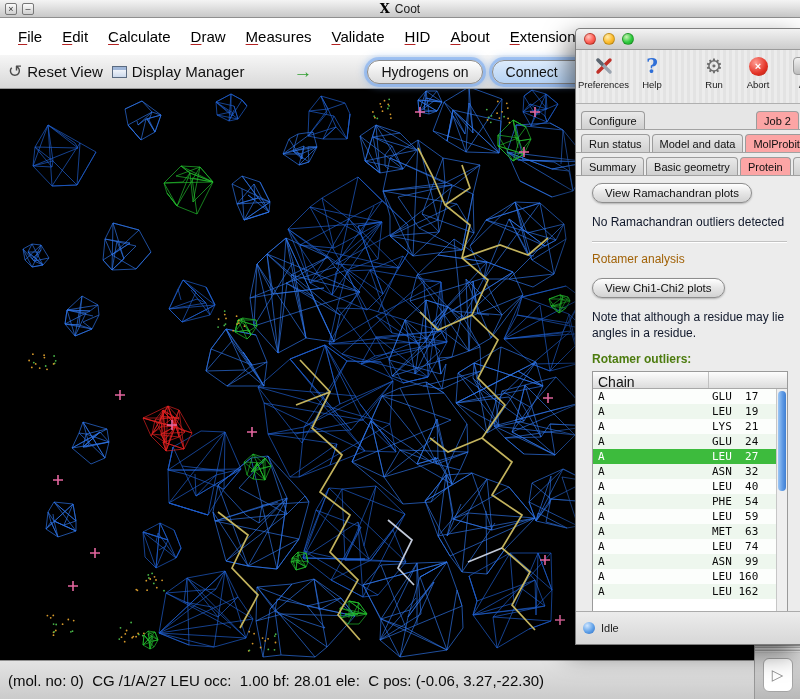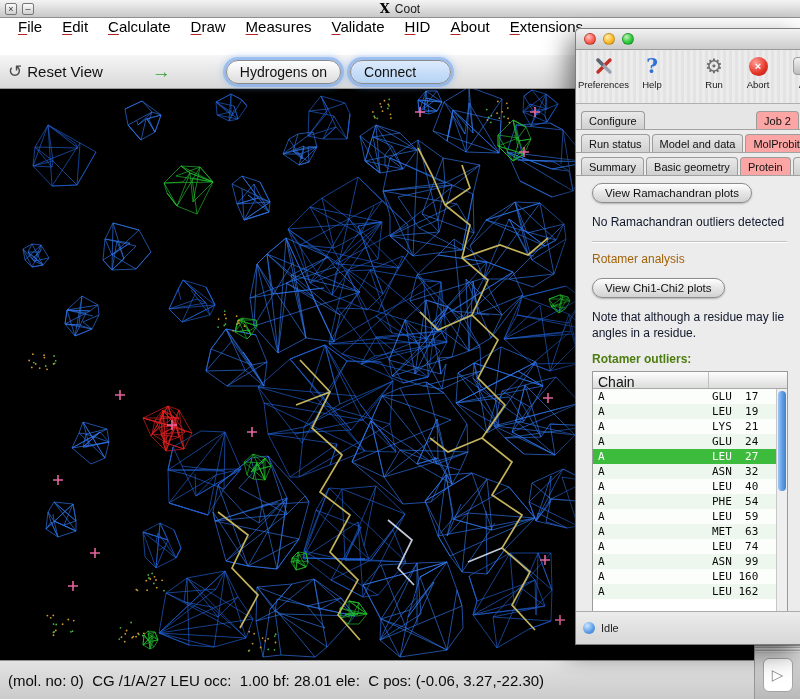--- a/index.html
+++ b/index.html
@@ -6,21 +6,21 @@
   html,body{width:800px;height:699px;overflow:hidden;background:#000;font-family:"Liberation Sans",sans-serif;}
   #stage{position:relative;width:800px;height:699px;background:#cfcfcf;}
 
   
   .titlebar{position:absolute;left:0;top:0;width:800px;height:18px;background:linear-gradient(#f4f4f4,#c8c8c8);border-bottom:1px solid #8f8f8f;display:flex;align-items:center;z-index:2;}
   .win-btn{width:12px;height:12px;margin-left:5px;border:1px solid #777;border-radius:2px;background:linear-gradient(#fbfbfb,#cfcfcf);font-size:9px;line-height:10px;text-align:center;color:#333;}
   .tb-center{position:absolute;left:0;right:0;display:flex;justify-content:center;align-items:center;gap:5px;font-size:12px;color:#1a1a1a;pointer-events:none;}
   .x11-logo{font-family:"DejaVu Serif",serif;font-weight:bold;font-size:13px;color:#000;}
 
   
-  .menubar{position:absolute;left:0;top:18px;width:800px;height:37px;background:#fff;display:flex;padding-left:8px;z-index:2;}
+  .menubar{position:absolute;left:0;top:18px;width:800px;height:37px;background:#fff;display:flex;align-items:center;padding-left:8px;z-index:2;}
   .menu-item{font-size:15px;color:#000;padding:0 10px;white-space:nowrap;cursor:default;}
   .menu-item .mn{text-decoration:underline;text-decoration-color:#b22222;text-underline-offset:2px;}
 
   
   .toolbar{position:absolute;left:0;top:55px;width:800px;height:34px;background:linear-gradient(#f6f6f6,#d8d8d8);border-bottom:1px solid #9a9a9a;display:flex;align-items:center;padding-left:8px;gap:9px;z-index:2;}
   .tool-btn{display:flex;align-items:center;gap:5px;}
   .ticon{color:#4a4a4a;font-size:17px;line-height:1;}
   .tlabel{font-size:15px;color:#111;white-space:nowrap;}
   .dm-icon{width:15px;height:12px;border:1px solid #5a6a80;background:linear-gradient(#ffffff,#ccd9ec);box-shadow:inset 0 3px 0 #9fb6d8;}
   .go-icon{color:#2f9e2f;font-size:19px;font-weight:bold;margin-left:40px;line-height:1;}
@@ -116,20 +116,24 @@
       <span class="menu-item"><span class="mn">V</span>alidate</span>
       <span class="menu-item"><span class="mn">H</span>ID</span>
       <span class="menu-item"><span class="mn">A</span>bout</span>
       <span class="menu-item"><span class="mn">E</span>xtensions</span>
     </div>
 
   <div class="toolbar">
     <div class="tool-btn">
       <span class="ticon">↺</span>
       <span class="tlabel">Reset View</span>
+    </div>
+    <div class="tool-btn">
+      <span class="dm-icon"></span>
+      <span class="tlabel">Display Manager</span>
     </div>
     <span class="go-icon">→</span>
     <button class="pill hyd">Hydrogens on</button>
     <button class="pill connect">Connect</button>
   </div>
 
   <div class="canvas">
     <svg id="molsvg" width="800" height="571" viewBox="0 89 800 571">
         <path d="M408 253L399 268M399 268L383 294M383 294L367 310M367 310L332 295M332 295L310 283M310 283L300 245M300 245L288 229M288 229L310 207M310 207L322 198M322 198L358 177M358 177L382 201M382 201L408 225M408 225L408 253M310 207L382 222M310 207L367 310M383 294L358 226M322 198L349 219M382 222L358 226M382 222L358 226M300 245L334 248M408 253L399 268M322 198L334 248M399 268L349 219M310 283L378 259M378 259L382 222M361 234L383 294M382 222L334 248M399 268L336 264M408 225L358 177M399 268L300 245M336 272L332 295M408 225L336 264M336 264L382 201M378 259L349 219M332 295L382 222M288 229L382 222M310 283L349 219M336 264L288 229M288 229L310 283M310 207L361 234M361 234L374 206M382 222L310 283M383 294L288 229M382 222L336 272M361 234L358 226M358 177L332 295M288 229L332 295M382 201L300 245" fill="none" stroke="#1f5fd0" stroke-width="0.8" opacity="0.85"></path>
         <path d="M473 194L474 233M474 233L462 250M462 250L413 256M413 256L390 236M390 236L390 216M390 216L383 191M383 191L390 158M390 158L418 140M418 140L443 158M443 158L480 165M480 165L473 194M383 191L457 204M445 183L480 165M439 232L438 220M390 158L445 183M452 185L383 191M422 214L443 158M474 233L457 204M413 256L418 140M443 158L445 183M422 214L439 232M439 232L413 256M452 185L439 232M462 250L473 194M474 233L422 214M418 140L438 220M390 236L462 250M390 236L480 165M398 197L452 185M383 191L445 183M390 236L439 232M419 228L438 220M462 250L419 228M413 256L383 191M390 236L413 256M457 204L390 236M390 158L473 194M473 194L462 250M419 228L398 197M438 220L445 183" fill="none" stroke="#2e74e8" stroke-width="0.8" opacity="0.85"></path>

